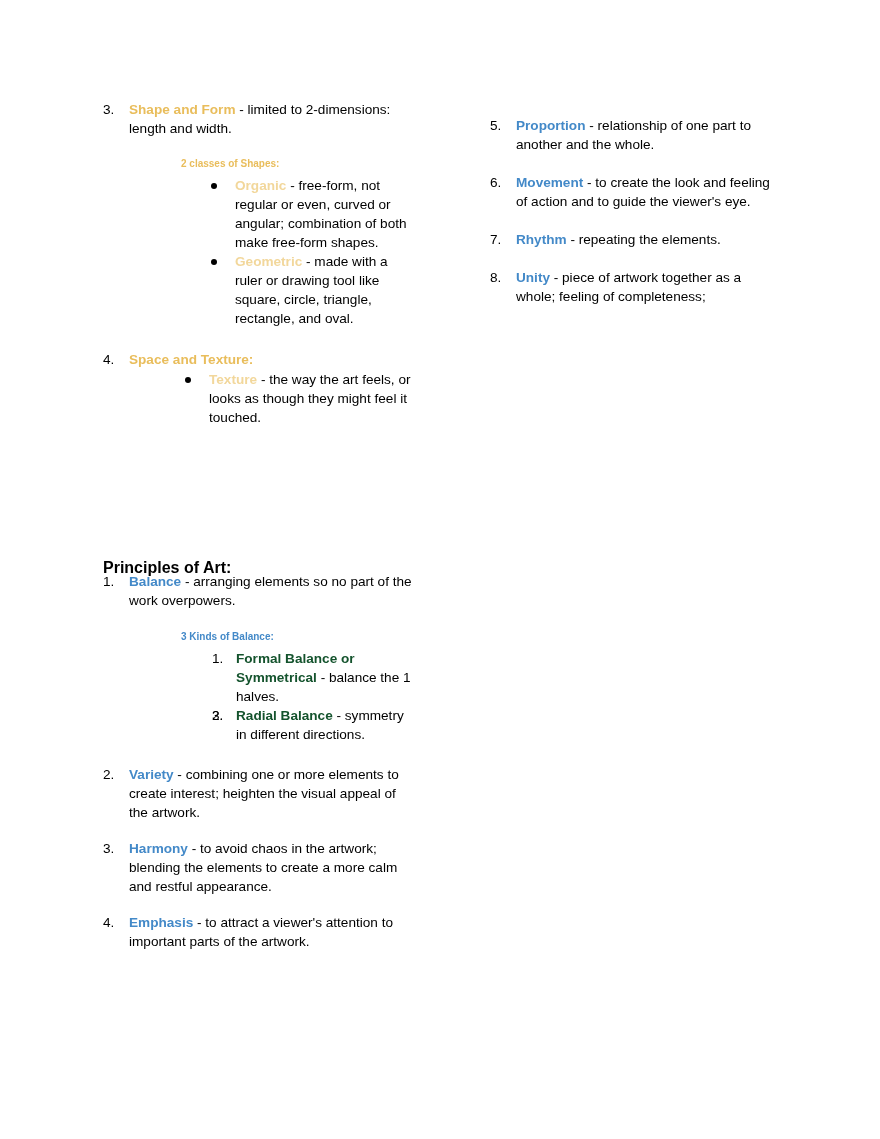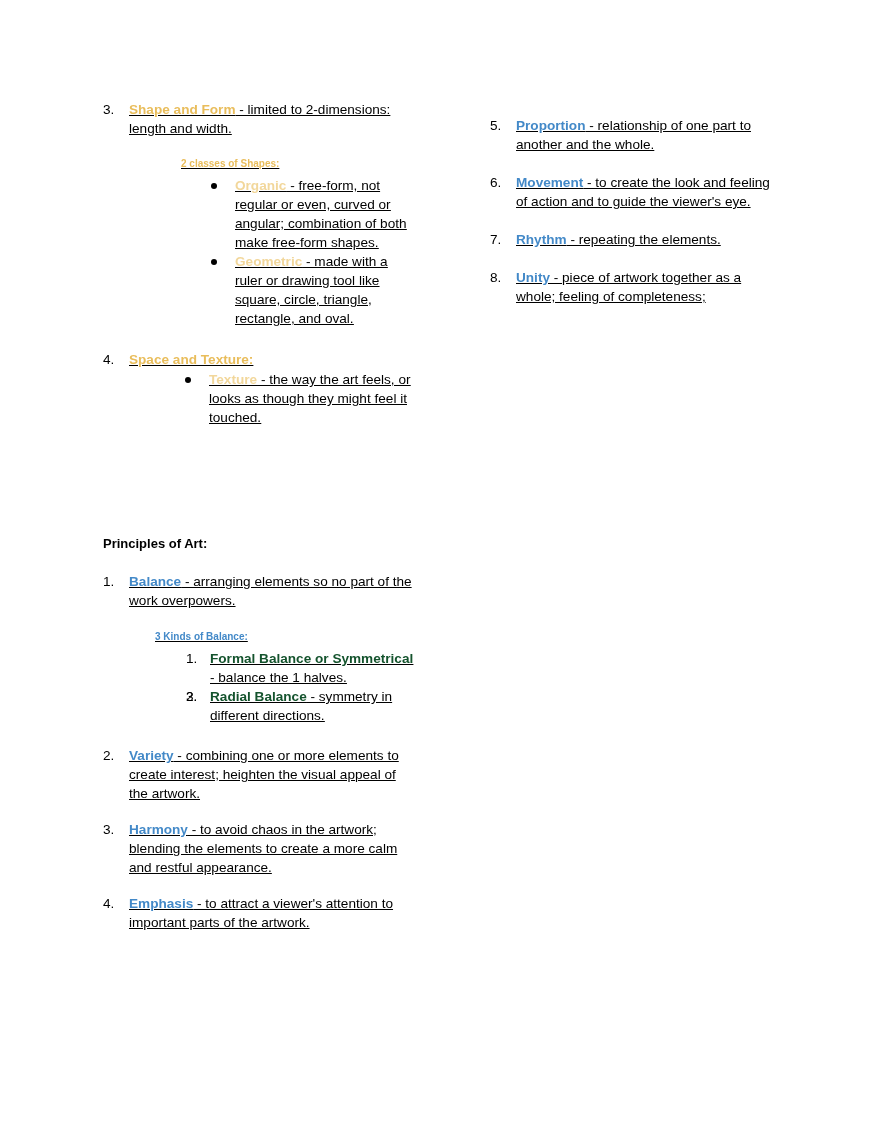--- a/index.html
+++ b/index.html
@@ -49,21 +49,20 @@
     left: 0;
     top: 0;
     width: 26px;
     text-align: left;
     color: #000;
     font-size: 13.6px;
     line-height: 19px;
   }
   .body {
     margin-left: 26px;
-    text-decoration: underline;
   }
 
   
   .bullet-item {
     position: relative;
     font-size: 13.6px;
     line-height: 19px;
   }
   .bullet-item .dot {
     position: absolute;
@@ -110,22 +109,22 @@
   
   .term-gold        { color: #e9bd5b; font-weight: 700; }
   .term-gold-light  { color: #f2d79b; font-weight: 700; }
   .term-blue        { color: #4389c8; font-weight: 700; }
   .term-blue-light  { color: #14532d; font-weight: 700; }
   .plain            { color: #000000; font-weight: 400; }
 
   .section-title {
     position: absolute;
     left: 103px;
-    top: 534px;
-    font-size: 13px;
+    top: 558px;
+    font-size: 16px;
     line-height: 19px;
     font-weight: 700;
     color: #000000;
   }
 </style>
 </head>
 <body>
 
 <div class="page">
 
@@ -177,21 +176,21 @@
 
   <div class="section-title">Principles of Art:</div>
 
   <div class="col-left" style="top:572px;">
 
     <div class="item" style="margin-bottom:21px;">
       <span class="marker">1.</span>
       <div class="body">
         <span class="term-blue">Balance</span><span class="plain"> - arranging elements so no part of the work overpowers.</span>
 
-        <div class="sub-block" style="margin-left:26px;margin-top:17px;">
+        <div class="sub-block" style="margin-top:17px;">
           <div class="group-heading term-blue">3 Kinds of Balance:</div>
 
           <div class="sub-block-inner-2">
             <div class="subnum-item">
               <span class="marker">1.</span>
               <div class="body">
                 <span class="term-blue-light">Formal Balance or Symmetrical</span><span class="plain"> - balance the 1 halves.</span>
               </div>
             </div>
             <div class="subnum-item">

